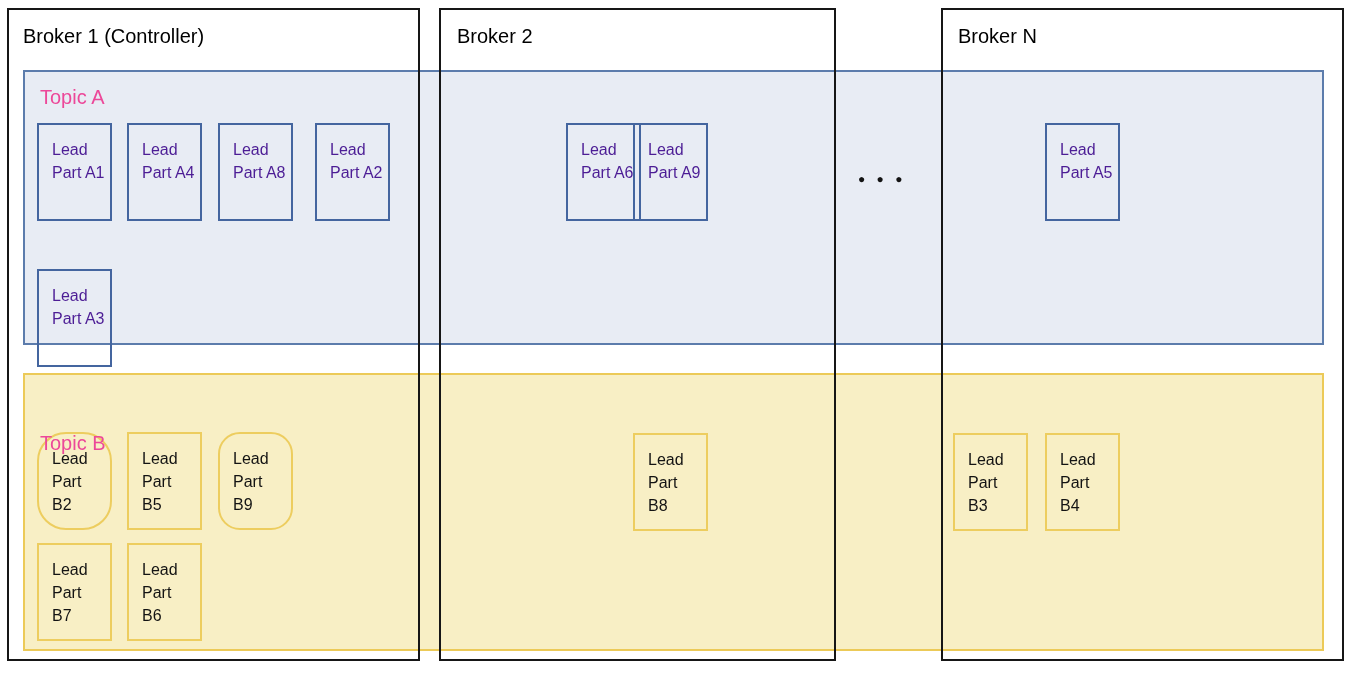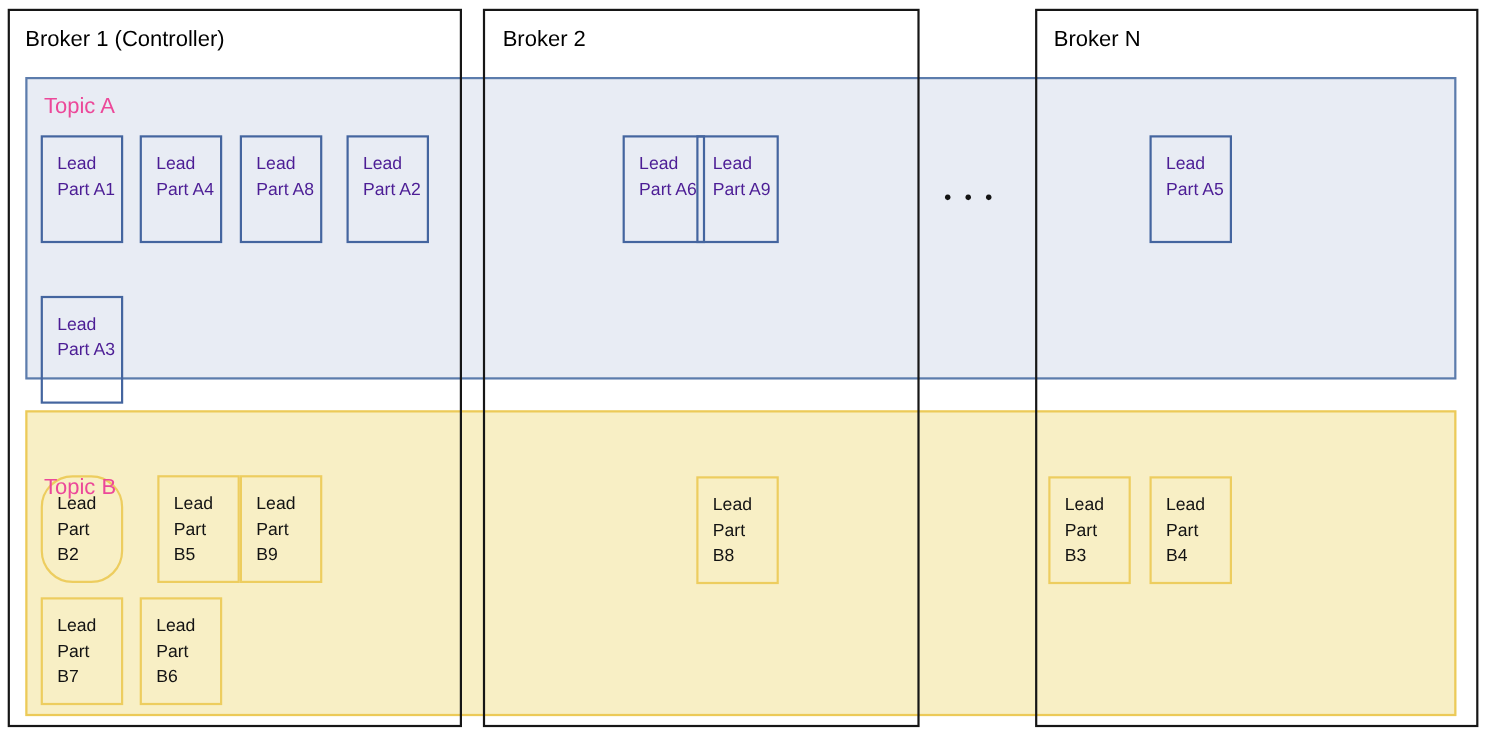--- a/index.html
+++ b/index.html
@@ -83,22 +83,22 @@
   <div class="part part-a" style="left:37px;  top:123px;">Lead Part A1</div>
   <div class="part part-a" style="left:127px; top:123px;">Lead Part A4</div>
   <div class="part part-a" style="left:218px; top:123px;">Lead Part A8</div>
   <div class="part part-a" style="left:315px; top:123px;">Lead Part A2</div>
   <div class="part part-a" style="left:37px;  top:233px;margin-top:36px;">Lead Part A3</div>
   <div class="part part-a" style="left:566px; top:123px;">Lead Part A6</div>
   <div class="part part-a" style="left:633px; top:123px;">Lead Part A9</div>
   <div class="part part-a" style="left:1045px;top:123px;">Lead Part A5</div>
 
   <div class="part part-b" style="left:37px;  top:432px;border-radius:29px;">Lead Part B2</div>
-  <div class="part part-b" style="left:127px; top:432px;margin-left:16px;">Lead Part B5</div>
-  <div class="part part-b" style="left:218px; top:432px;">Lead Part B9</div>
+  <div class="part part-b" style="left:127px; top:432px;">Lead Part B5</div>
+  <div class="part part-b" style="left:218px; top:432px;border-radius:22px;">Lead Part B9</div>
   <div class="part part-b" style="left:37px;  top:543px;">Lead Part B7</div>
   <div class="part part-b" style="left:127px; top:543px;">Lead Part B6</div>
   <div class="part part-b" style="left:633px; top:433px;">Lead Part B8</div>
   <div class="part part-b" style="left:953px; top:433px;">Lead Part B3</div>
   <div class="part part-b" style="left:1045px;top:433px;">Lead Part B4</div>
 
   <div class="broker" style="left:7px;   top:8px; width:413px; height:653px;"></div>
   <div class="broker" style="left:439px; top:8px; width:397px; height:653px;"></div>
   <div class="broker" style="left:941px; top:8px; width:403px; height:653px;"></div>
 

